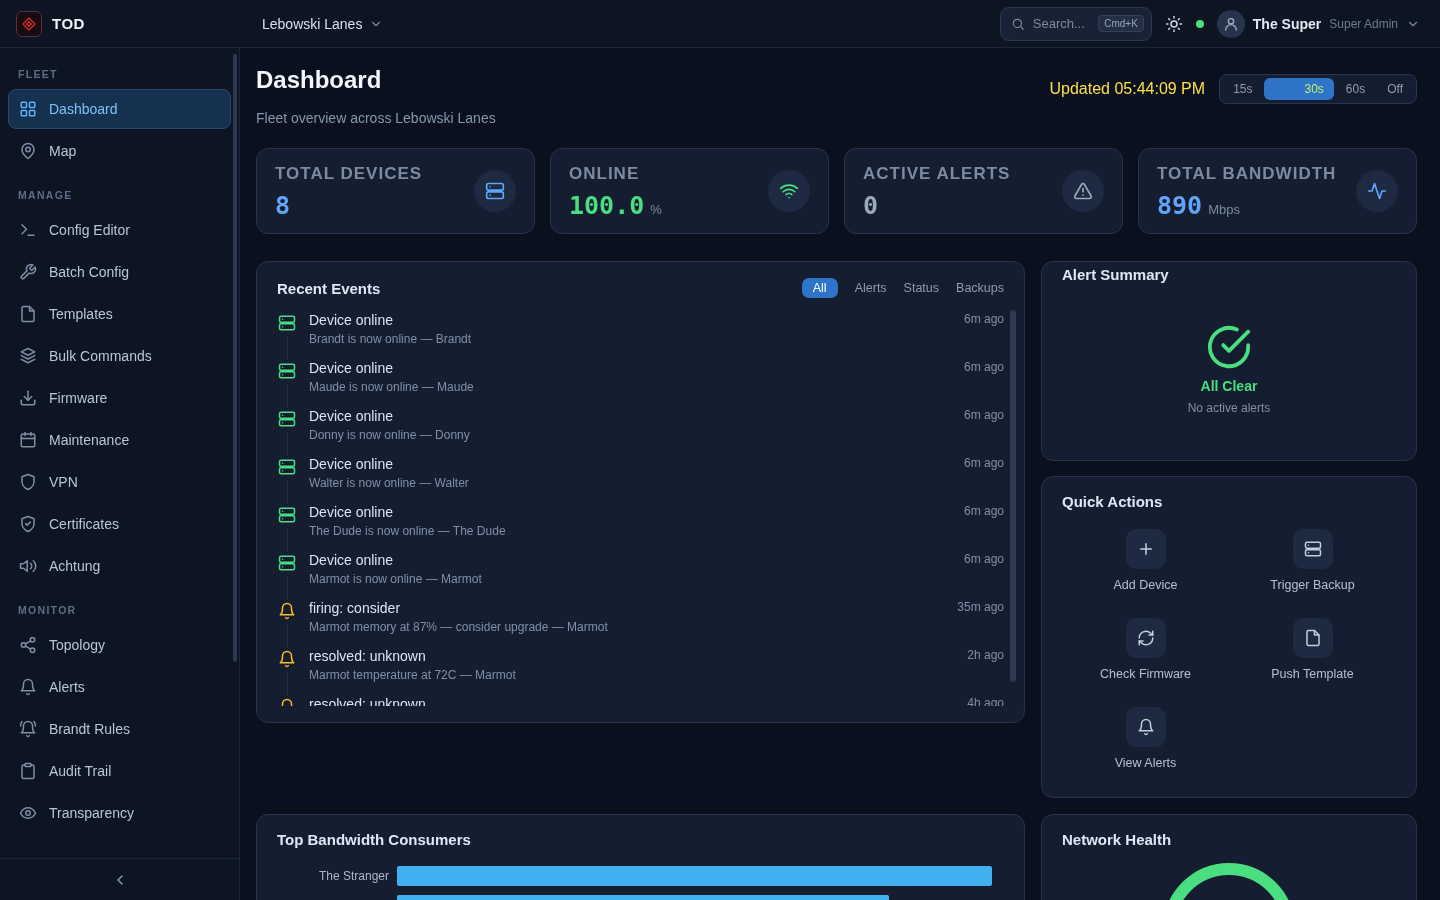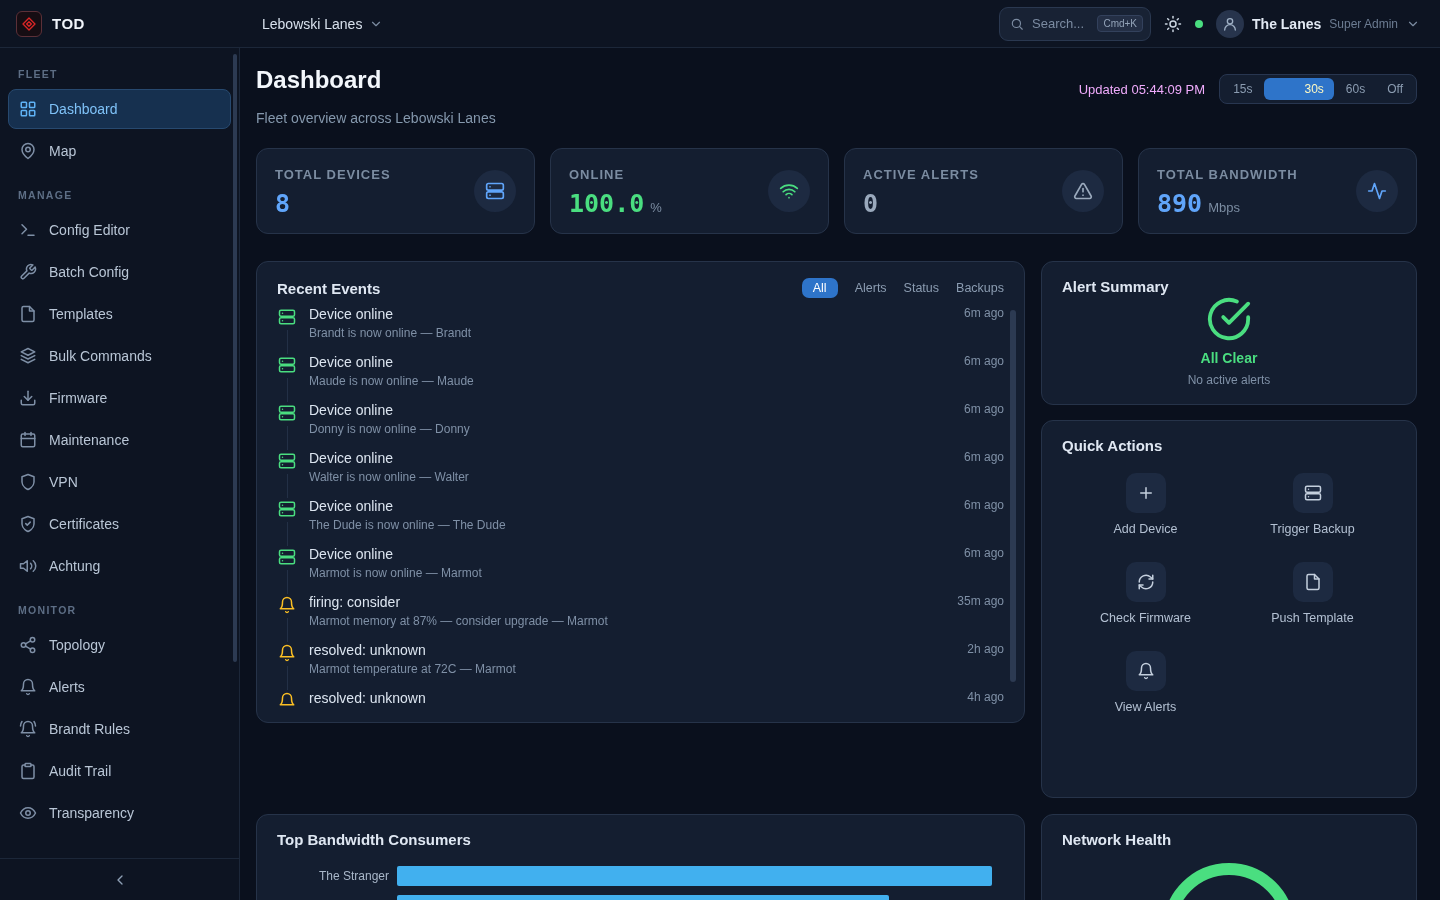--- a/index.html
+++ b/index.html
@@ -48,55 +48,55 @@
   .side-item.active .si-icon { color:#5fb2f5; }
   .sidebar-footer { height:42px; margin:6px -8px 0; border-top:1px solid #1c2739; display:flex; align-items:center; justify-content:center; color:#8ea0b5; cursor:pointer; flex:none; }
   .side-scrollbar { position:absolute; top:6px; right:2px; width:4px; height:608px; background:#2c3a52; border-radius:2px; cursor:grab; }
 
   
   .main { grid-area:2/2/3/3; padding:18px 23px 0 16px; overflow:hidden; }
   .page-head { display:flex; justify-content:space-between; align-items:flex-start; }
   .page-title { font-size:24px; font-weight:700; margin:0; color:#f3f7fc; }
   .page-subtitle { font-size:14px; color:#8598ad; margin-top:16px; }
   .head-right { display:flex; align-items:center; gap:14px; margin-top:8px; }
-  .updated { font-size:13px; color:#f0abfc; }
+  .updated { font-size:16px; color:#fde047; }
   .segmented { display:flex; background:#141e30; border:1px solid #283650; border-radius:8px; padding:3px; gap:2px; }
   .seg-opt { font-size:12px; color:#8b9cb1; padding:4px 10px; border-radius:6px; cursor:pointer; }
-  .seg-opt.active { background:#2e74c9; color:#fef9c3;padding-left:40px; }
+  .seg-opt.active { background:#2e74c9; color:#bef264;padding-left:40px; }
 
   .panel { background:#141e30; border:1px solid #263349; border-radius:12px; }
   .card-title { font-size:15px; font-weight:600; color:#dfe7f2; }
 
   .stats { display:grid; grid-template-columns:repeat(4,1fr); gap:15px; margin-top:22px; }
   .stat-card { height:86px; padding:14px 18px; display:flex; justify-content:space-between; align-items:center; }
-  .stat-label { font-size:13px; letter-spacing:1px; color:#7b8ca1; font-weight:700; }
+  .stat-label { font-size:17px; letter-spacing:1px; color:#7b8ca1; font-weight:700; }
   .stat-value-row { margin-top:9px; display:flex; align-items:baseline; gap:6px; }
   .stat-value { font-family:"DejaVu Sans Mono", monospace; font-size:25px; font-weight:700; line-height:1; }
   .stat-suffix { font-size:13px; color:#7b8ca1; }
   .stat-iconbox { width:42px; height:42px; border-radius:50%; background:#1d2a41; display:flex; align-items:center; justify-content:center; }
 
   .content-grid { display:grid; grid-template-columns:1fr 376px; grid-template-rows:537px 320px; gap:16px; margin-top:27px; }
 
   .events-card { grid-area:1/1; height:462px; padding:16px 20px; position:relative; display:flex; flex-direction:column; }
   .events-head { display:flex; justify-content:space-between; align-items:center; flex:none; }
   .event-tabs { display:flex; align-items:center; gap:17px; }
   .tab { font-size:12.5px; color:#8b9cb1; cursor:pointer; }
   .tab.active { background:#2e74c9; color:#fff; padding:3px 11px; border-radius:7px; }
-  .events-list { margin-top:8px; flex:1; min-height:0; overflow:hidden; }
+  .events-list { margin-top:14px; flex:1; min-height:0; overflow:hidden; }
   .event-row { display:flex; gap:12px; min-height:48px; }
   .ev-rail { display:flex; flex-direction:column; align-items:center; width:20px; flex:none; padding-top:2px; }
   .ev-line { width:1px; flex:1; background:#233046; margin-top:4px; }
   .ev-body { flex:1; min-width:0; }
   .ev-title { font-size:14px; font-weight:500; color:#dce5f0; }
   .ev-detail { font-size:12px; color:#7f90a6; margin-top:4px; }
   .ev-time { margin-left:auto; font-size:12px; color:#7f90a6; flex:none; }
   .events-scrollbar { position:absolute; right:8px; top:48px; width:6px; height:372px; background:#2c3a52; border-radius:3px; cursor:grab; }
 
   .right-stack { grid-area:1/2; display:flex; flex-direction:column; gap:15px; }
-  .alert-card { height:144px; padding:16px 20px; display:flex; flex-direction:column;justify-content:center; }
+  .alert-card { height:200px; padding:4px 20px; display:flex; flex-direction:column;justify-content:center; }
   .alert-center { flex:1; display:flex; flex-direction:column; align-items:center; justify-content:center; }
   .green { color:#4ade80; }
   .alert-status { color:#4ade80; font-size:14px; font-weight:600; margin-top:8px; }
   .alert-detail { color:#7f90a6; font-size:12px; margin-top:7px; }
 
   .qa-card { flex:1; padding:16px 20px; }
   .qa-grid { margin-top:18px; display:grid; grid-template-columns:1fr 1fr; row-gap:26px; }
   .qa-item { display:flex; flex-direction:column; align-items:center; gap:9px; cursor:pointer; }
   .qa-iconbox { width:40px; height:40px; border-radius:10px; background:#1d2a41; display:flex; align-items:center; justify-content:center; color:#c4cfdd; }
   .qa-label { font-size:12.5px; color:#b3c0d2; }
@@ -161,21 +161,21 @@
       <span class="status-dot" style="background: rgb(74, 222, 128);"></span>
       <div class="user-menu">
         <span class="avatar">
             <span class="icon s16">
               <svg viewBox="0 0 24 24" fill="none" stroke="currentColor" stroke-width="2" stroke-linecap="round" stroke-linejoin="round">
                 <circle cx="12" cy="8" r="4"></circle>
                 <path d="M20 21a8 8 0 0 0-16 0"></path>
               </svg>
             </span>
           </span>
-        <span class="user-name">The Lanes</span>
+        <span class="user-name">The Super</span>
         <span class="user-role">Super Admin</span>
         <span class="icon s14 muted">
             <svg viewBox="0 0 24 24" fill="none" stroke="currentColor" stroke-width="2" stroke-linecap="round" stroke-linejoin="round">
               <polyline points="6 9 12 15 18 9"></polyline>
             </svg>
           </span>
       </div>
     </div>
   </header>
 

